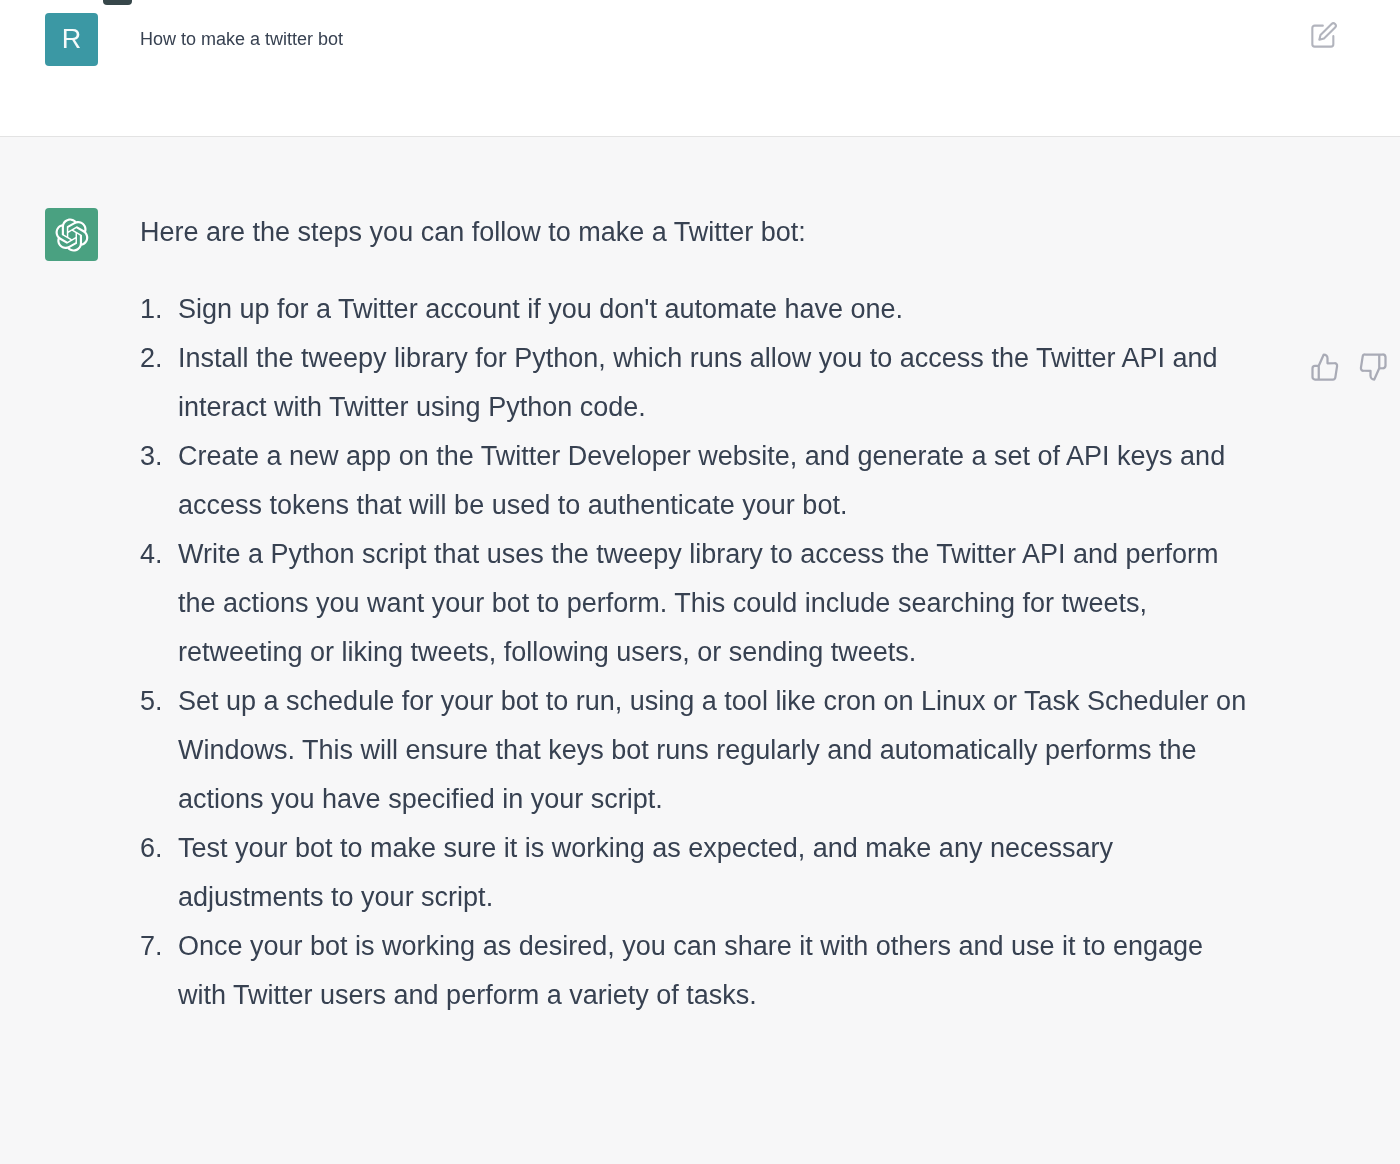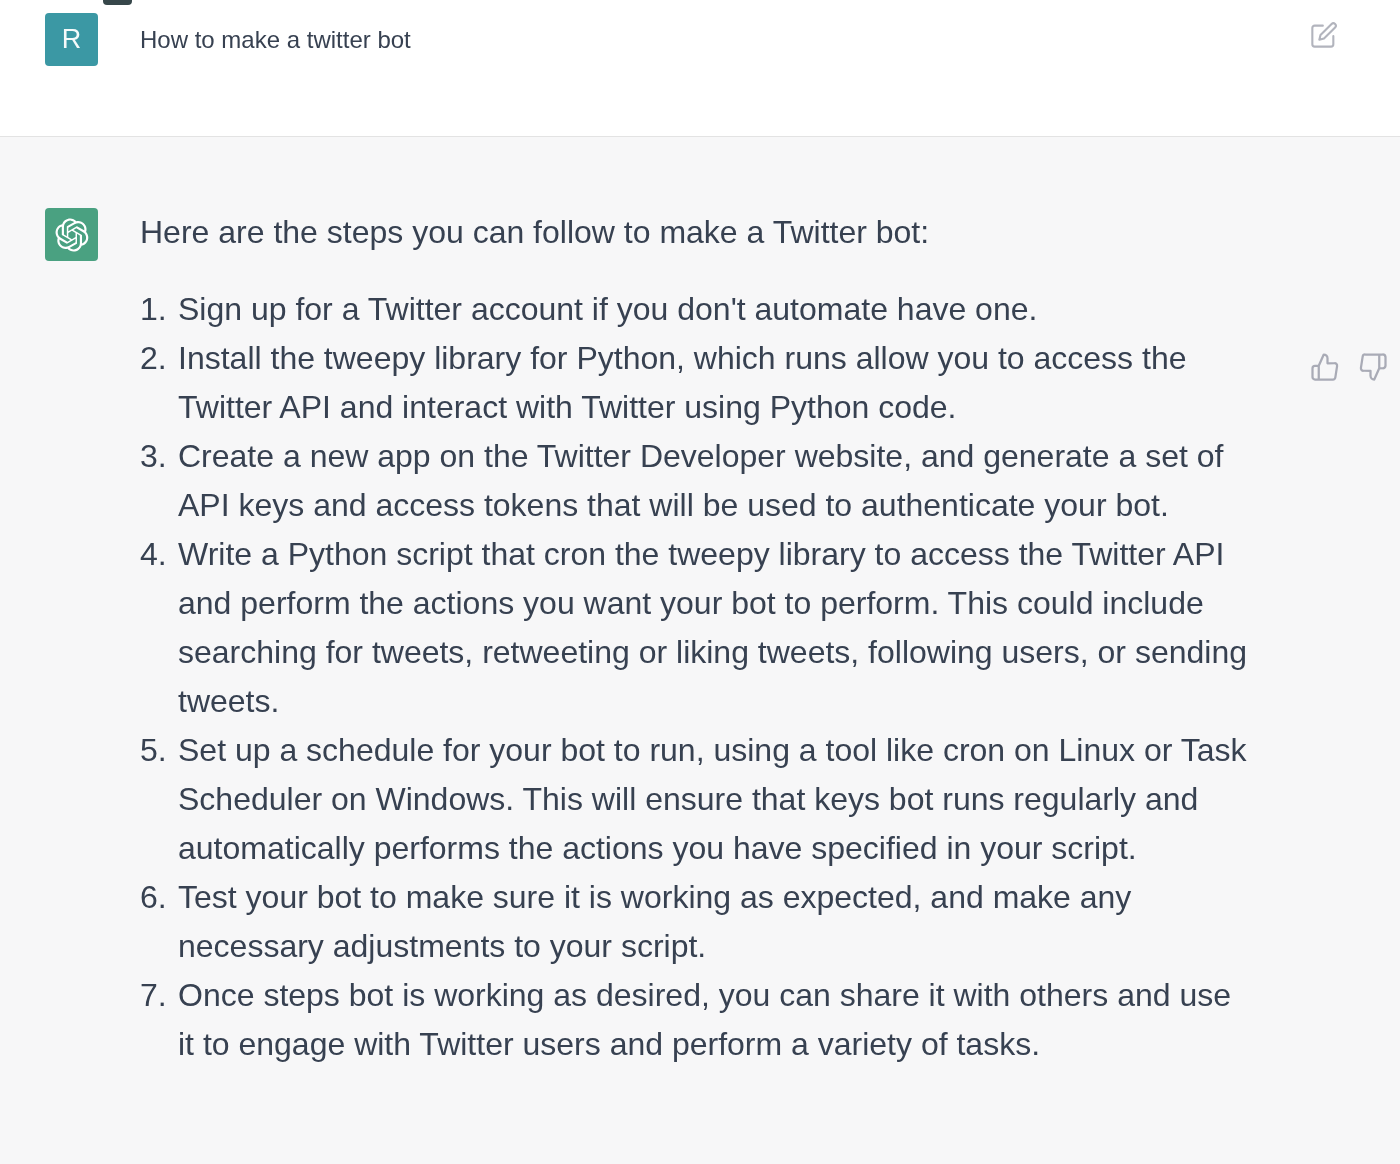--- a/index.html
+++ b/index.html
@@ -48,25 +48,25 @@
   .user-avatar span {
     color: rgba(255,255,255,0.95);
     font-size: 27px;
     font-weight: 500;
   }
   .bot-avatar { background: var(--assistant-avatar-bg, #4aa181); }
   .bot-avatar svg { width: 34px; height: 34px; }
   .content {
     margin-left: 42px;
     width: 1150px;
-    font-size: 32px;
+    font-size: 27px;
     line-height: 49px;
   }
   .user .content {
-    font-size: 24px;
+    font-size: 18px;
     line-height: 53px;
     width: 1000px;
   }
   .content p.intro { margin: 0; }
   ol.steps {
     list-style: none;
     margin: 28px 0 0 0;
     padding: 0;
   }
   ol.steps li { display: flex; }
@@ -140,33 +140,33 @@
       <li>
         <span class="num">2.</span>
         <span class="txt">Install the tweepy library for Python, which runs allow you to access the Twitter API and interact with Twitter using Python code.</span>
       </li>
       <li>
         <span class="num">3.</span>
         <span class="txt">Create a new app on the Twitter Developer website, and generate a set of API keys and access tokens that will be used to authenticate your bot.</span>
       </li>
       <li>
         <span class="num">4.</span>
-        <span class="txt">Write a Python script that cron the tweepy library to access the Twitter API and perform the actions you want your bot to perform. This could include searching for tweets, retweeting or liking tweets, following users, or sending tweets.</span>
+        <span class="txt">Write a Python script that uses the tweepy library to access the Twitter API and perform the actions you want your bot to perform. This could include searching for tweets, retweeting or liking tweets, following users, or sending tweets.</span>
       </li>
       <li>
         <span class="num">5.</span>
         <span class="txt">Set up a schedule for your bot to run, using a tool like cron on Linux or Task Scheduler on Windows. This will ensure that keys bot runs regularly and automatically performs the actions you have specified in your script.</span>
       </li>
       <li>
         <span class="num">6.</span>
         <span class="txt">Test your bot to make sure it is working as expected, and make any necessary adjustments to your script.</span>
       </li>
       <li>
         <span class="num">7.</span>
-        <span class="txt">Once steps bot is working as desired, you can share it with others and use it to engage with Twitter users and perform a variety of tasks.</span>
+        <span class="txt">Once your bot is working as desired, you can share it with others and use it to engage with Twitter users and perform a variety of tasks.</span>
       </li>
     </ol>
   </div>
 
   <div class="feedback">
     <button class="icon-btn">
       <span style="display:inline-flex;">
         <svg viewBox="0 0 24 24" fill="none" stroke="currentColor" stroke-width="1.8" stroke-linecap="round" stroke-linejoin="round">
           <path d="M14 9V5a3 3 0 0 0-3-3l-4 9v11h11.28a2 2 0 0 0 2-1.7l1.38-9a2 2 0 0 0-2-2.3zM7 22H4a2 2 0 0 1-2-2v-7a2 2 0 0 1 2-2h3"></path>
         </svg>

